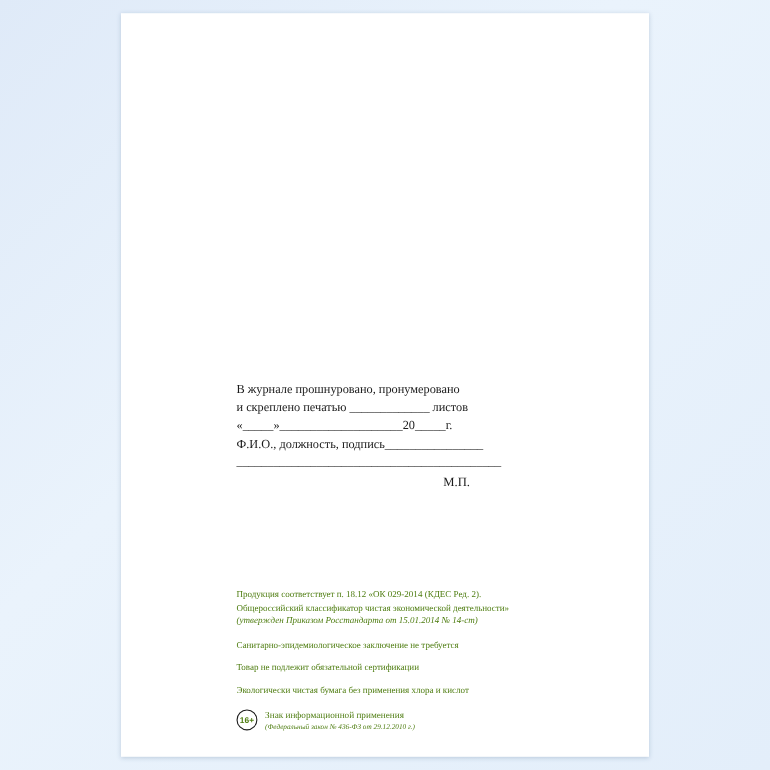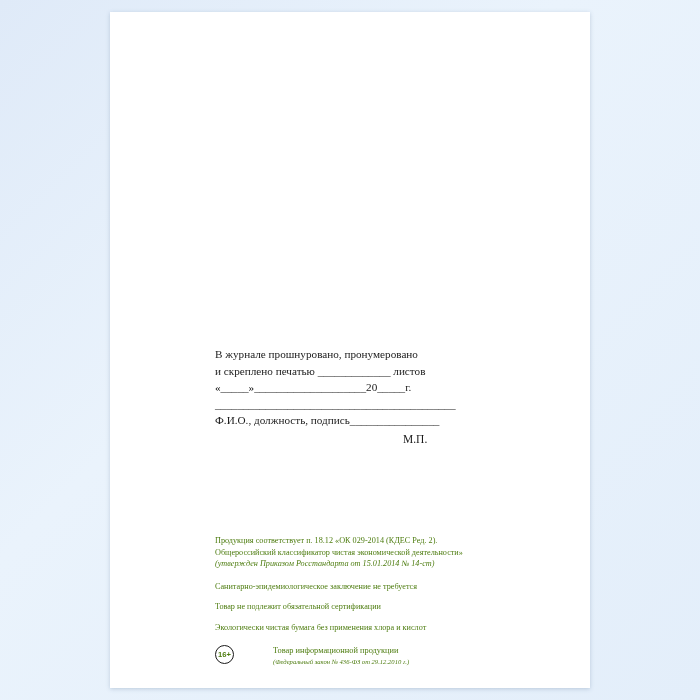--- a/index.html
+++ b/index.html
@@ -65,21 +65,20 @@
   .bb-gap {
     height: 11px;
   }
   .bb-gap-s {
     height: 9px;
   }
   .mark-row {
     display: flex;
     align-items: flex-start;
     margin-top: 11px;
-    gap: 32px;
   }
   .age-badge {
     width: 17px;
     height: 17px;
     border: 1.1px solid #1b1b1b;
     border-radius: 50%;
     font-size: 7.6px;
     font-weight: bold;
     display: flex;
     align-items: center;
@@ -109,40 +108,40 @@
 <body>
 
 <div id="stage">
 
   <div class="page">
 
     <div class="block-main">
       <div>В журнале прошнуровано, пронумеровано</div>
       <div>и скреплено печатью _____________ листов</div>
       <div>«_____»____________________20_____г.</div>
+      <div>Ф.И.О., должность, подпись________________</div>
       <div>___________________________________________</div>
-      <div>Ф.И.О., должность, подпись________________</div>
     </div>
 
     <div class="mp">М.П.</div>
 
     <div class="block-bottom">
       <div class="bb-line">Продукция соответствует п. 18.12 «ОК 029-2014 (КДЕС Ред. 2).</div>
       <div class="bb-line">Общероссийский классификатор чистая экономической деятельности»</div>
       <div class="bb-line bb-italic">(утвержден Приказом Росстандарта от 15.01.2014 № 14-ст)</div>
       <div class="bb-gap"></div>
       <div class="bb-line">Санитарно-эпидемиологическое заключение не требуется</div>
       <div class="bb-gap-s"></div>
       <div class="bb-line">Товар не подлежит обязательной сертификации</div>
       <div class="bb-gap-s"></div>
       <div class="bb-line">Экологически чистая бумага без применения хлора и кислот</div>
 
       <div class="mark-row">
         <div class="age-badge">16+</div>
         <div class="mark-text">
-          <div class="mark-title">Товар информационной продукции</div>
+          <div class="mark-title">Знак информационной применения</div>
           <div class="mark-sub">(Федеральный закон № 436-ФЗ от 29.12.2010 г.)</div>
         </div>
       </div>
     </div>
 
   </div>
 </div>
 
 </body></html>

